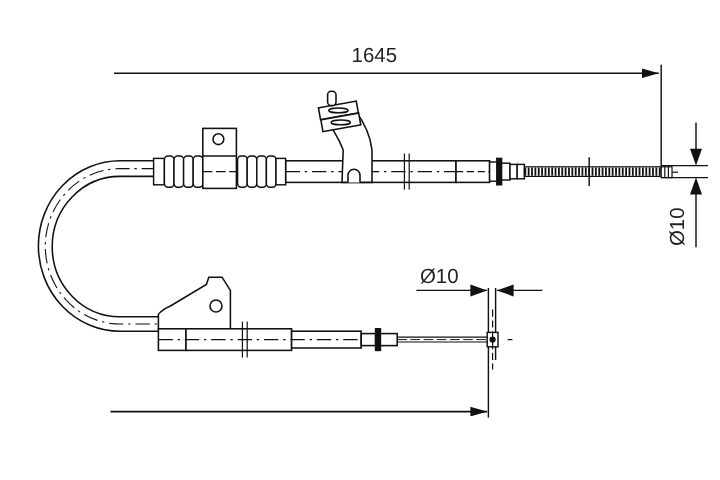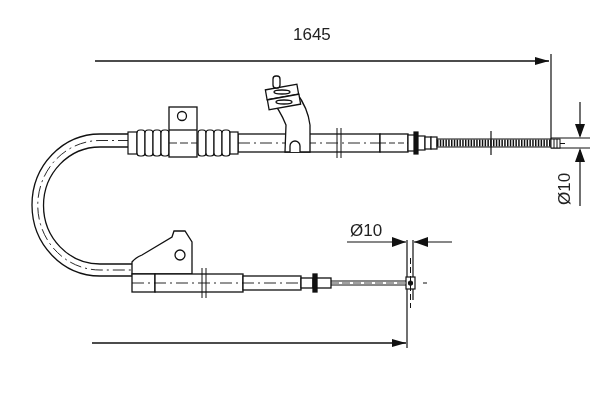--- a/index.html
+++ b/index.html
@@ -1,19 +1,19 @@
 <!DOCTYPE html>
 <html><head>
   <meta charset="utf-8">
   <style>
     html, body { margin: 0; padding: 0; background: #ffffff; }
     body { width: 600px; height: 400px; overflow: hidden; position: relative; font-family: "Liberation Sans", sans-serif; }
     svg { position: absolute; left: 0; top: 0; }
     .dimtext { position: absolute; font-family: "Liberation Sans", sans-serif; color: #222; font-size: 17px; line-height: 1; }
-    #dim-total { left: 293px; top: 26px; }
+    #dim-total { left: 293px; top: 38px; }
     #dim-dia-right { left: 556px; top: 170px; transform: rotate(-90deg); transform-origin: left top; top: 205px; }
     #dim-dia-bottom { left: 350px; top: 222px; }
   </style>
 </head>
 <body>
 
 <svg width="600" height="400" viewBox="0 0 600 400">
   <defs>
     <marker id="arrowR" markerWidth="14" markerHeight="8" refX="14" refY="4" orient="auto" markerUnits="userSpaceOnUse">
       <path d="M0,0 L14,4 L0,8 Z" fill="#111"></path>

